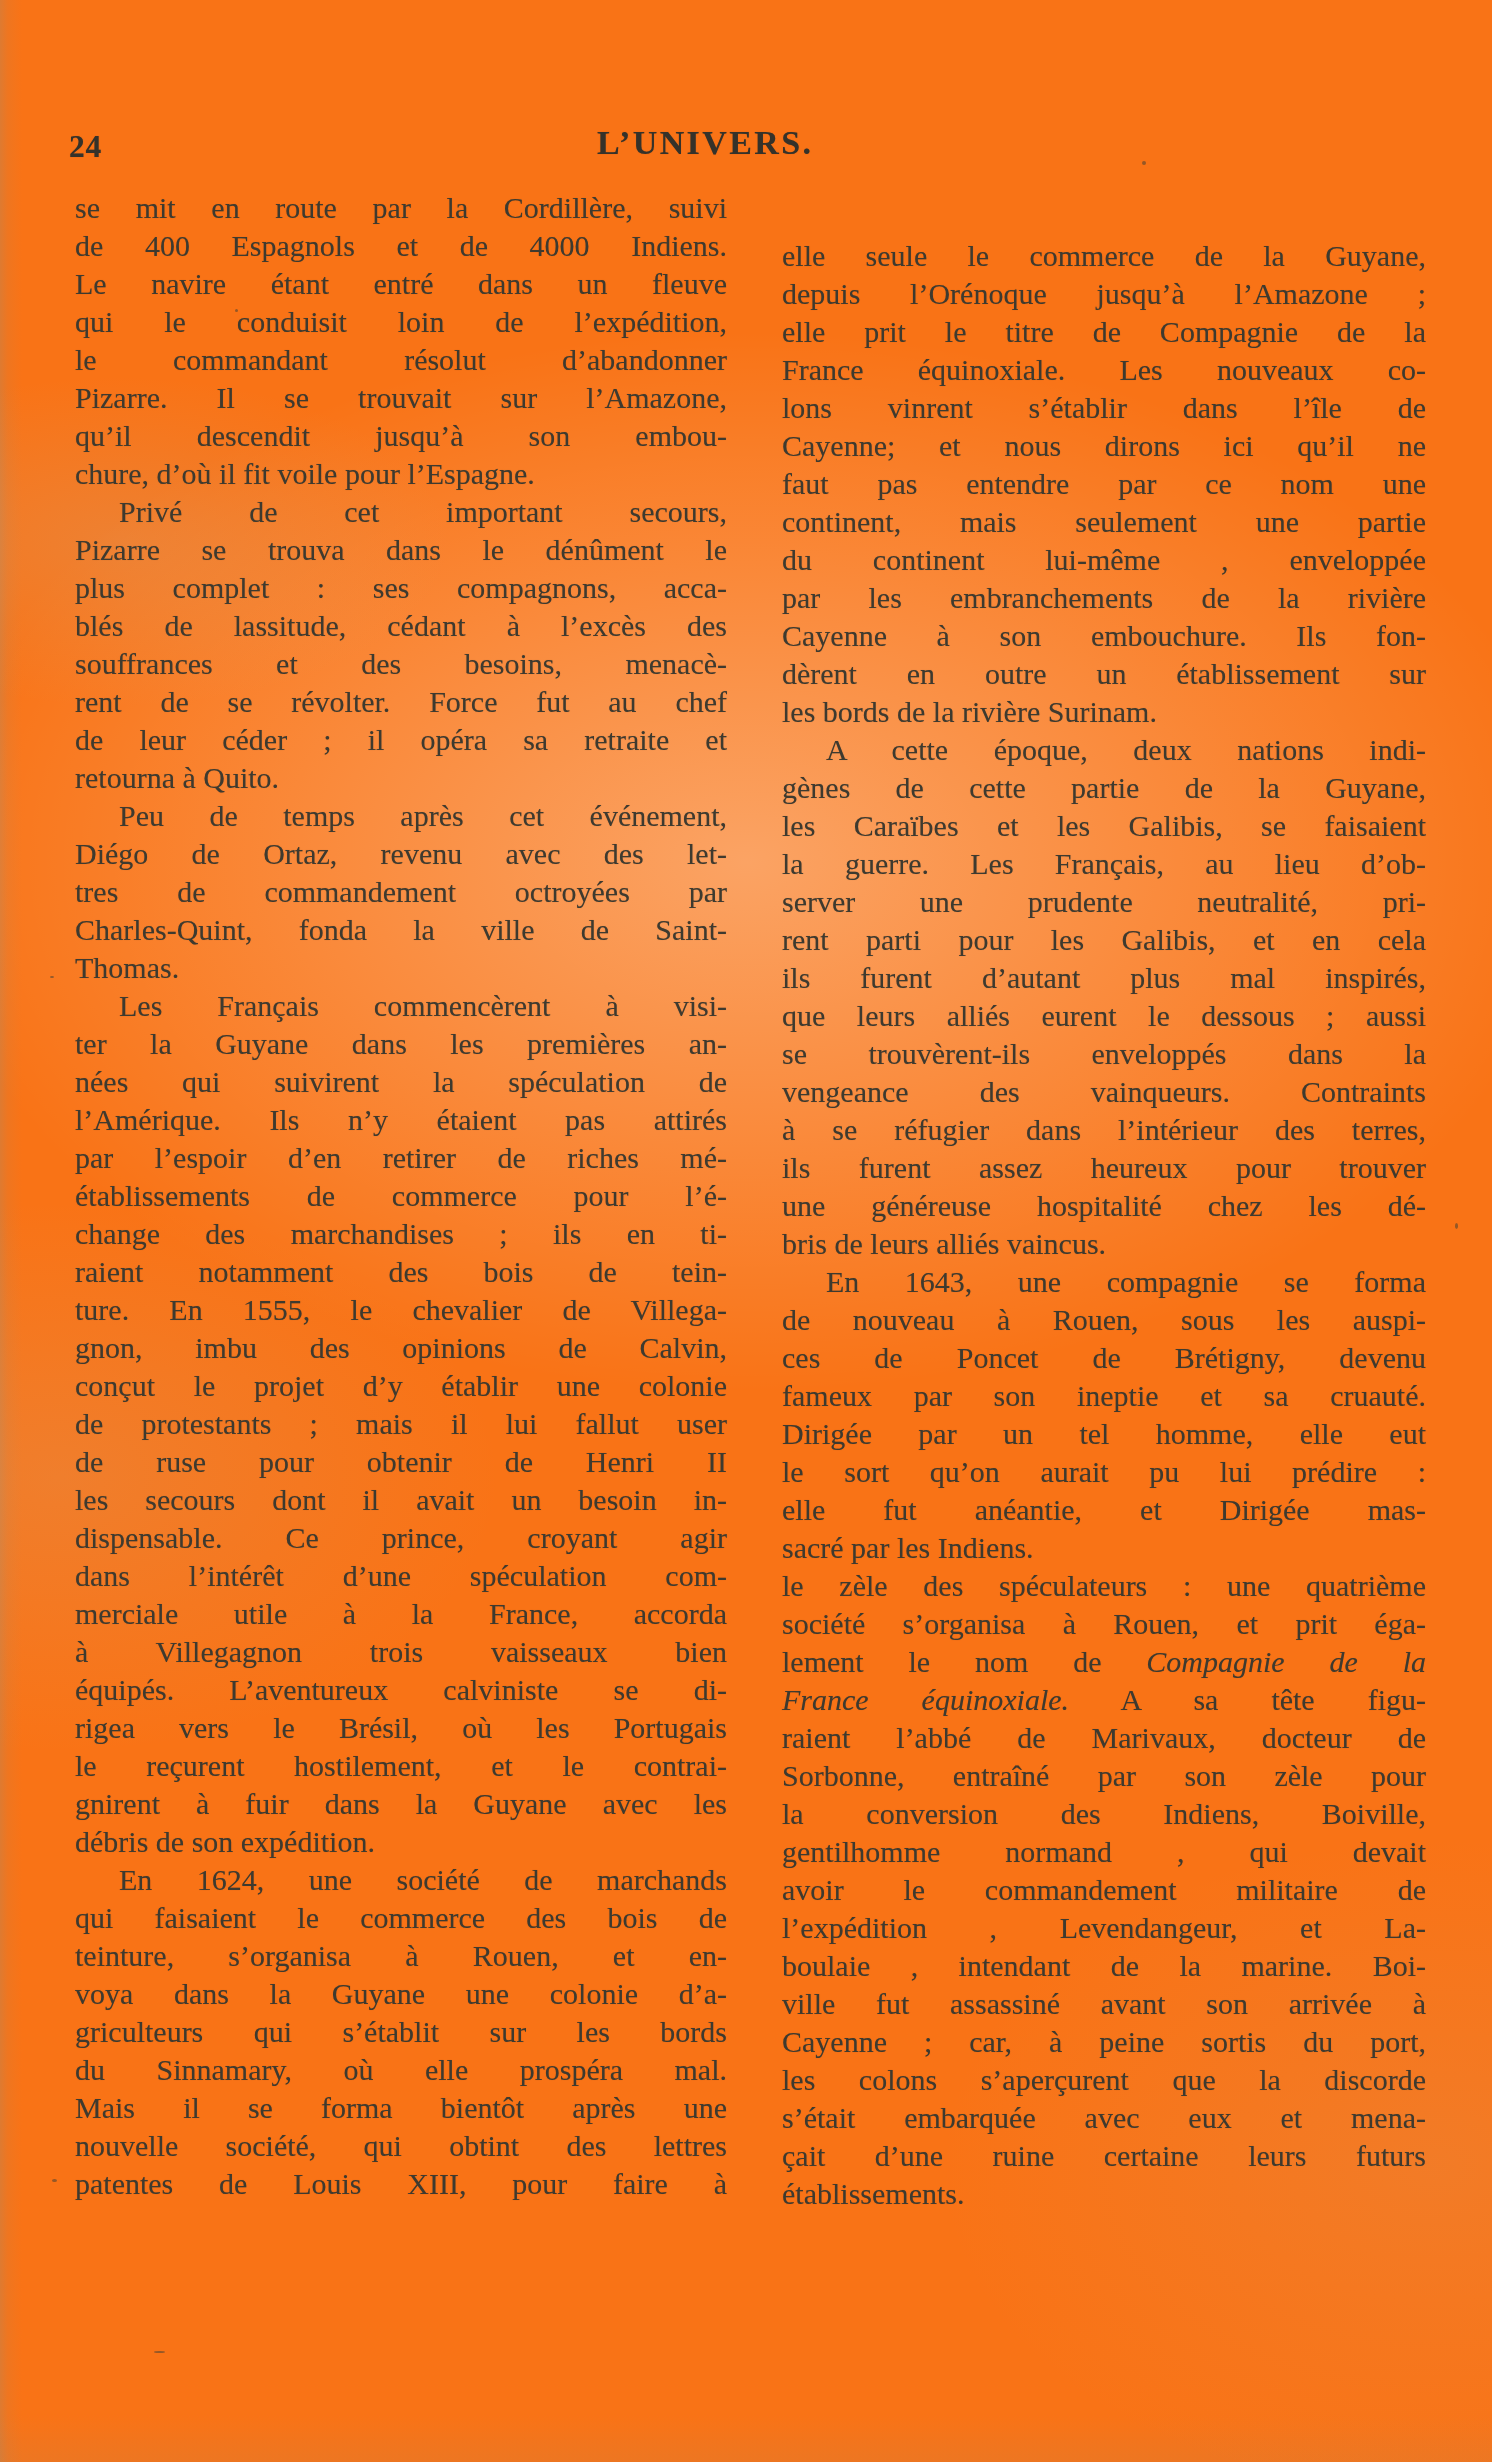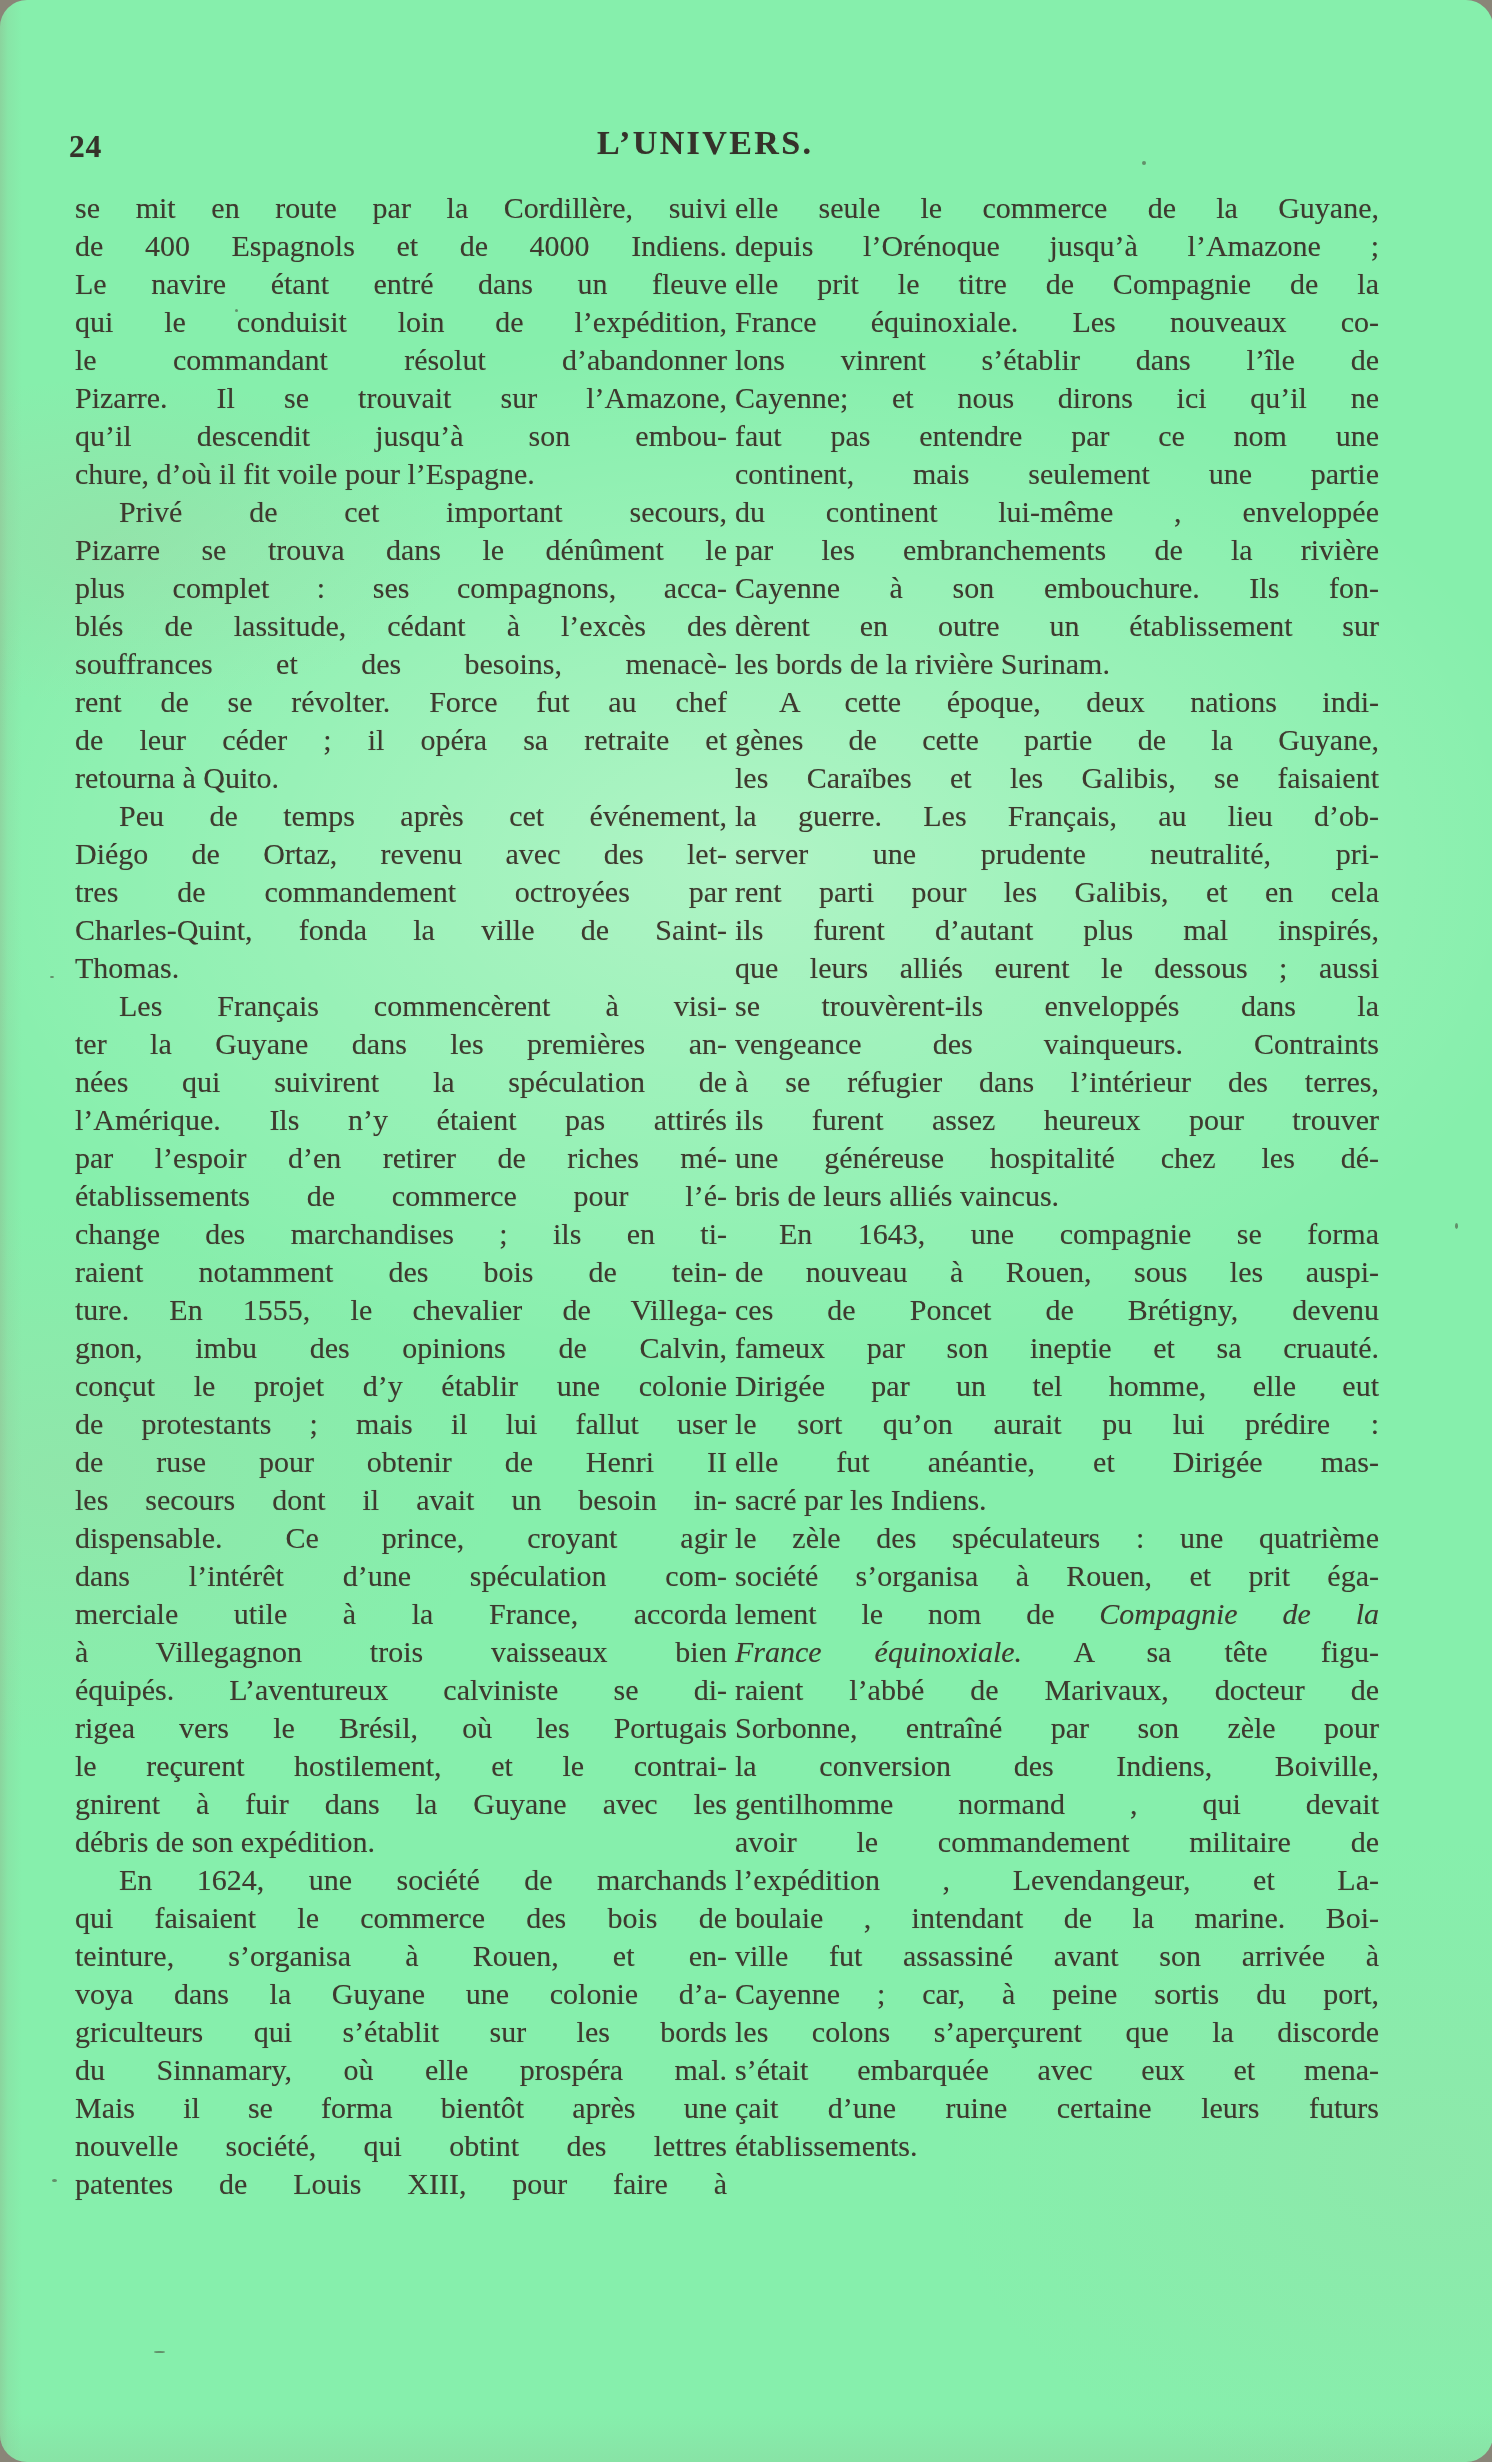--- a/index.html
+++ b/index.html
@@ -1,23 +1,22 @@
 <!DOCTYPE html>
 <html style="font-size:12.6px"><head>
 <meta charset="utf-8">
 <style>
   html,body { margin:0; padding:0; background:#8a8578; }
   .page {
     position:relative;
     width:1493px; height:2462px;
-    background:#86efac;
+    background:#f97316;
     font-family:"Liberation Serif","DejaVu Serif",serif;
     color:#3e3a2f;
     overflow:hidden;
-    border-radius:27px;
   }
   .texture {
     position:absolute; inset:0; pointer-events:none;
     background:
       radial-gradient(472px 236px at 8% 22%, rgba(193,184,160,0.20), transparent 70%),
       radial-gradient(630px 394px at 4% 60%, rgba(193,184,160,0.16), transparent 70%),
       radial-gradient(708px 472px at 96% 88%, rgba(193,184,160,0.12), transparent 70%),
       radial-gradient(1102px 708px at 50% 35%, rgba(255,253,245,0.35), transparent 75%),
       linear-gradient(90deg, rgba(150,142,120,0.28) 0px, rgba(150,142,120,0.10) 7.9px, transparent 22px),
       linear-gradient(0deg, rgba(150,142,120,0.12) 0px, transparent 47px);
@@ -30,21 +29,21 @@
   }
   .running-title {
     position:absolute; left:597px; top:124px;
     font-size:34px; font-weight:bold; letter-spacing:2.4px;
     color:#35322a;
     text-shadow:0 0 0.8px rgba(53,50,42,.4);
     text-align:center;
   }
   .col { position:absolute; top:189px; }
   .col-left  { left:75px;  width:652px; }
-  .col-right { left:735px; width:644px; }
+  .col-right { left:782px; width:644px;margin-top:48px; }
   .line {
     font-size:30px;
     line-height:38px; height:38px;
     letter-spacing:0;
     text-align:justify;
     text-align-last:justify;
     text-shadow:0 0 0.8px rgba(62,58,47,.38);
     white-space:normal;
   }
   .line.indent { text-indent:44px; }

